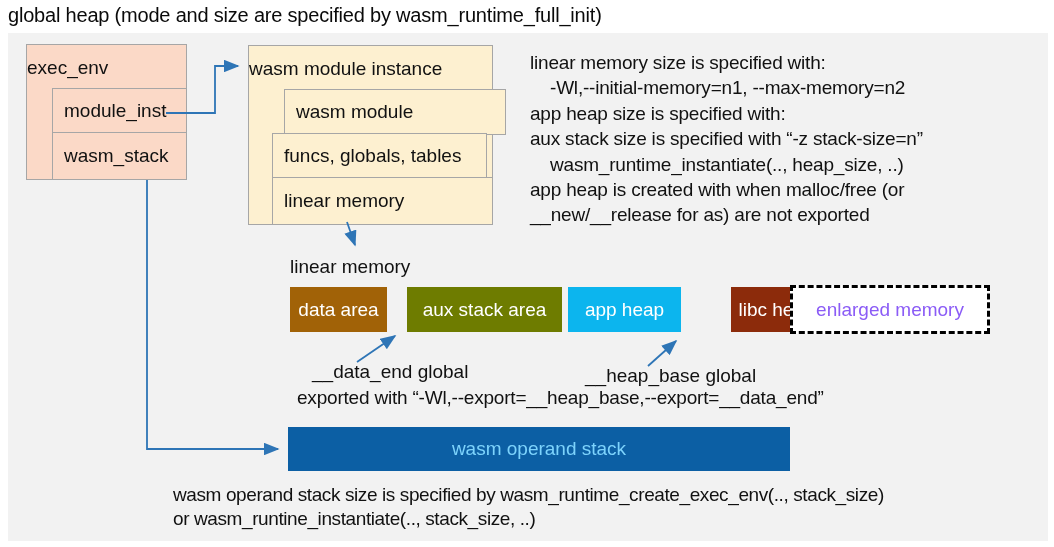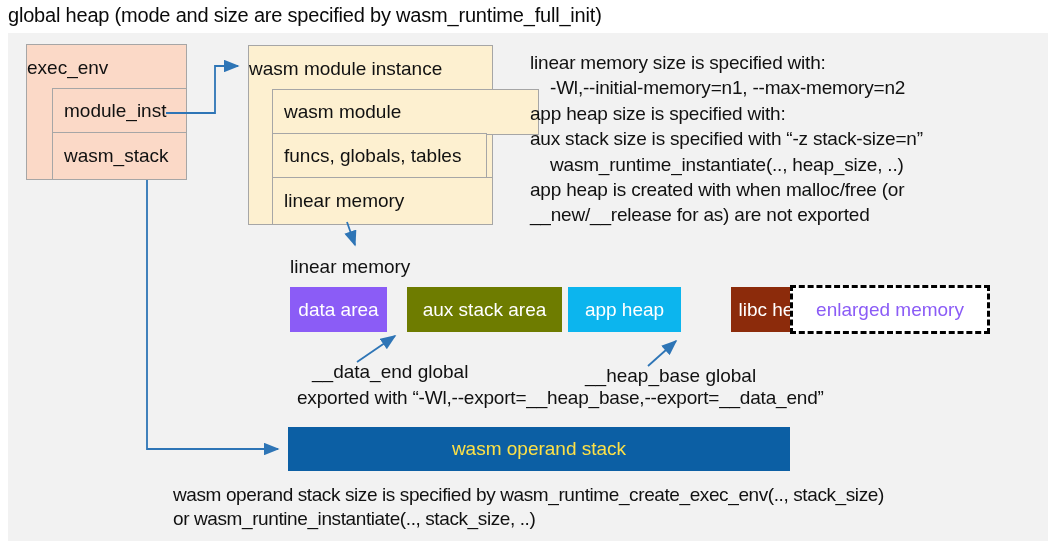--- a/index.html
+++ b/index.html
@@ -42,59 +42,59 @@
     font-size: 19px;
   }
   .cell.pink { background: #fbd9c7; }
   .cell.cream { background: #fdf0d0; }
 
   #exec-box   { left: 26px;  top: 44px; width: 161px; height: 136px; }
   #cell-module-inst { left: 52px; top: 88px;  width: 135px; height: 46px; }
   #cell-wasm-stack  { left: 52px; top: 132px; width: 135px; height: 48px; }
 
   #module-box { left: 248px; top: 45px; width: 245px; height: 180px; }
-  #cell-wasm-module   { left: 272px; top: 89px;  width: 267px; height: 46px; }
+  #cell-wasm-module   { left: 284px; top: 89px;  width: 222px; height: 46px; }
   #cell-funcs-globals { left: 272px; top: 133px; width: 215px; height: 46px; }
   #cell-linear-memory { left: 272px; top: 177px; width: 221px; height: 48px; }
 
   
   #notes {
     left: 530px; top: 50px; width: 512px;
     font-size: 19px; line-height: 25.4px;
     letter-spacing: -0.2px;
   }
   #notes .indent { padding-left: 20px; }
 
   
   #linear-memory-label { left: 290px; top: 256px; font-size: 19px; }
   .seg {
     top: 287px; height: 45px;
     display: flex; align-items: center; justify-content: center;
     color: #ffffff; font-size: 19px; white-space: nowrap;
   }
-  #seg-data { left: 290px; width: 97px; background: #8b5cf6; }
+  #seg-data { left: 290px; width: 97px; background: #a16207; }
   #seg-aux  { left: 407px; width: 155px; background: #6e7c00; }
   #seg-app  { left: 568px; width: 113px; background: #0cb5ee; }
   #seg-libc { left: 683px; width: 91px; background: #8c2b0b; margin-left: 48px; }
   #seg-enlarged {
     left: 790px; top: 285px; width: 200px; height: 49px;
     background: #ffffff; border: 3px dashed #000000;
     display: flex; align-items: center; justify-content: center;
     color: #8b5cf6; font-size: 19px;
   }
 
   
   #data-end-label  { left: 312px; top: 361px; font-size: 19px; }
   #heap-base-label { left: 585px; top: 365px; font-size: 19px; }
   #exported-label  { left: 297px; top: 387px; font-size: 19px; letter-spacing: -0.2px; }
 
   
   #operand-bar {
     left: 288px; top: 427px; width: 502px; height: 44px;
-    background: #0c5fa4; color: #fde047;
+    background: #0c5fa4; color: #7dd3fc;
     display: flex; align-items: center; justify-content: center;
     font-size: 19px;
     text-align: right;
   }
   #operand-note {
     left: 173px; top: 483px; width: 860px;
     font-size: 19px; line-height: 23.5px; letter-spacing: -0.4px;
   }
 
   #arrow-layer { left: 0; top: 0; width: 1054px; height: 547px; pointer-events: none; }

